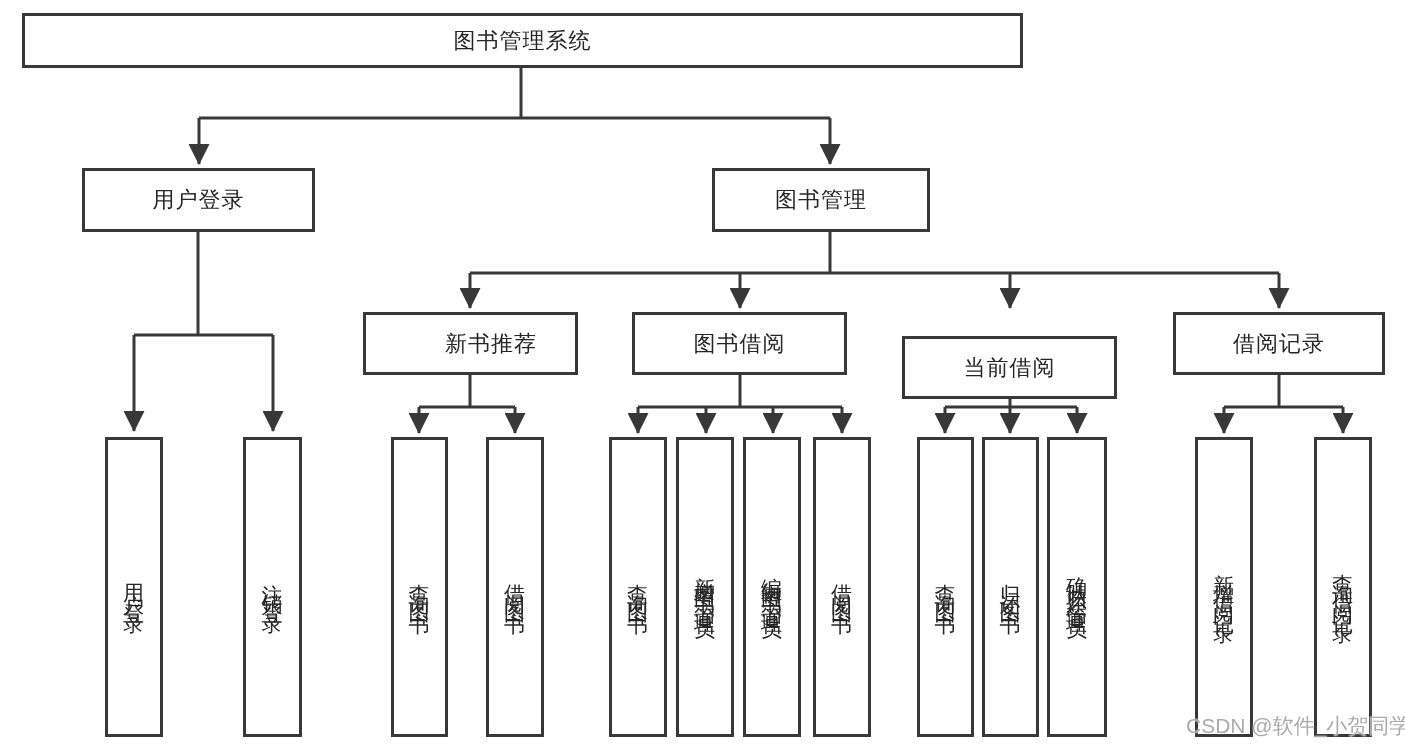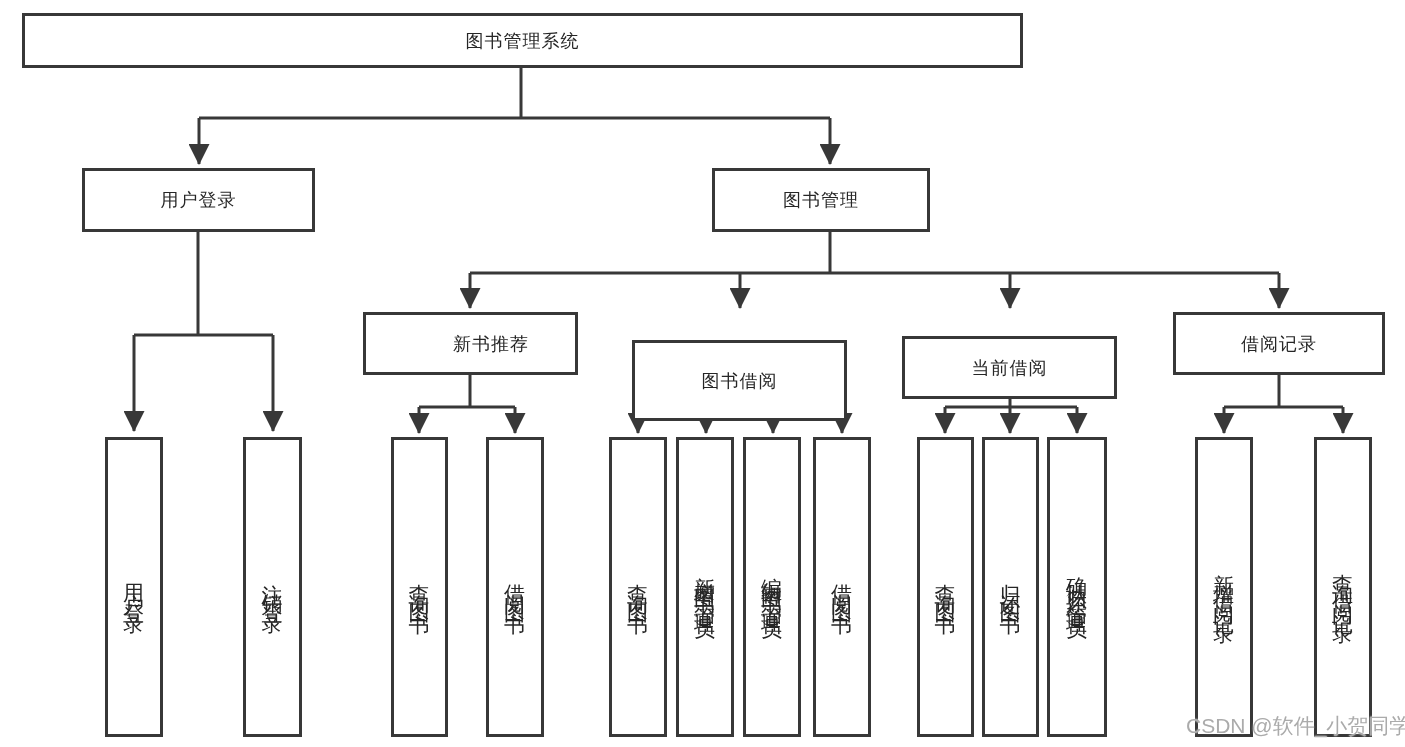--- a/index.html
+++ b/index.html
@@ -29,21 +29,21 @@
     border: 3px solid #383838;
     background: #ffffff;
     color: #262626;
     display: flex;
     align-items: center;
     justify-content: center;
     text-align: center;
     z-index: 2;
   }
   .node.h {
-    font-size: 18px;
+    font-size: 22px;
     letter-spacing: 1px;
     white-space: nowrap;
   }
   .node.leaf {
     font-size: 21px;
   }
   .node.leaf .vtext {
     writing-mode: vertical-lr;
     text-orientation: mixed;
     letter-spacing: 10px;
@@ -108,21 +108,21 @@
       <path d="M1343,407 V433" marker-end="url(#arrow)"></path>
     </g>
   </svg>
 
   <div class="node h" style="left:22px; top:13px; width:1001px; height:55px;">图书管理系统</div>
 
   <div class="node h" style="left:82px; top:168px; width:233px; height:64px;">用户登录</div>
   <div class="node h" style="left:712px; top:168px; width:218px; height:64px;">图书管理</div>
 
   <div class="node h" style="left:363px; top:312px; width:215px; height:63px;padding-left:41px;">新书推荐</div>
-  <div class="node h" style="left:632px; top:312px; width:215px; height:81px;margin-top:28px;">图书借阅</div>
+  <div class="node h" style="left:632px; top:312px; width:215px; height:63px;">图书借阅</div>
   <div class="node h" style="left:902px; top:312px; width:215px; height:63px;margin-top:24px;">当前借阅</div>
   <div class="node h" style="left:1173px; top:312px; width:212px; height:63px;">借阅记录</div>
 
   <div class="node leaf" style="left:105px; top:437px; width:58px; height:300px;">
     <span class="vtext">用户登录</span>
   </div>
   <div class="node leaf" style="left:243px; top:437px; width:59px; height:300px;">
     <span class="vtext">注销登录</span>
   </div>
   <div class="node leaf" style="left:391px; top:437px; width:57px; height:300px;">

